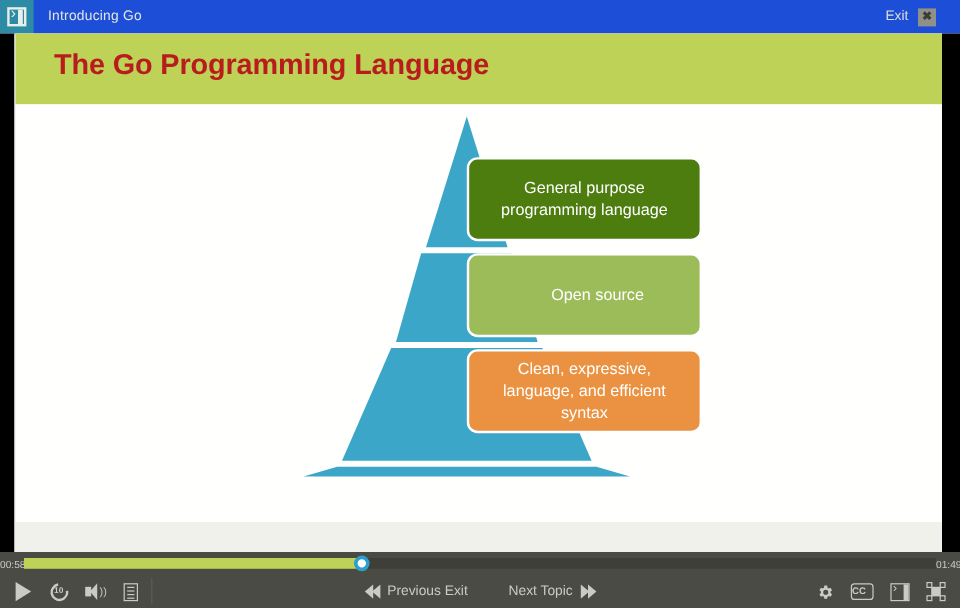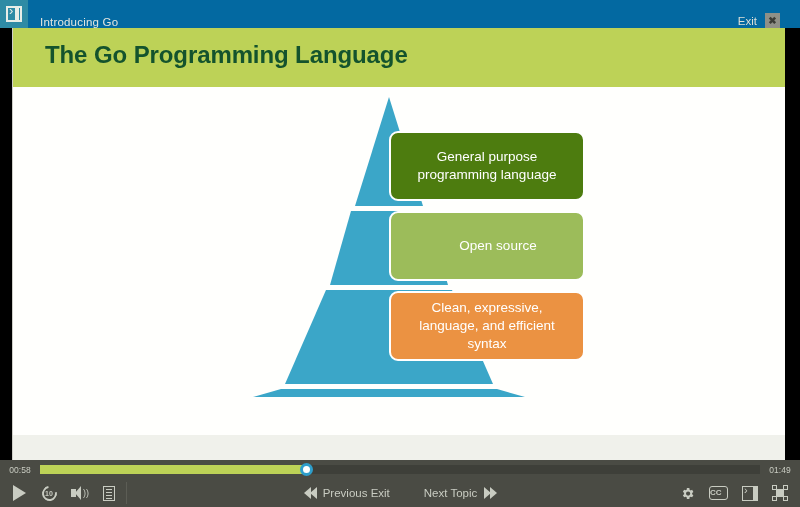--- a/index.html
+++ b/index.html
@@ -11,22 +11,22 @@
   }
   #app {
     position:relative;
     width:800px; height:507px;
     background:#4a4b44;
   }
 
   
   #titlebar {
     position:absolute; left:0; top:0; width:800px; height:28px;
-    background:#0369a1;
-    display:flex; align-items:flex-end;
+    background:#1d4ed8;
+    display:flex; align-items:center;
   }
   #brand-badge {
     width:28px; height:28px;
     background:#2e8ba5;
     display:flex; align-items:center; justify-content:center;
     flex:0 0 auto;
   }
   #brand-badge .glyph {
     width:16px; height:16px;
     border:2px solid #e8eee8;
@@ -80,21 +80,21 @@
     position:absolute; left:13px; top:0; width:772px; height:432px;
     background:#fdfdfb;
   }
   #slide-header {
     position:absolute; left:0; top:0; width:772px; height:59px;
     background:#bdd257;
   }
   #slide-title {
     position:absolute; left:32px; top:13px;
     font-size:24px; font-weight:bold;
-    color:#14532d;
+    color:#b91c1c;
     letter-spacing:-0.1px;
   }
   #slide-body {
     position:absolute; left:0; top:59px; width:772px; height:348px;
     background:#fffffd;
   }
   #slide-footer {
     position:absolute; left:0; bottom:0; width:772px; height:25px;
     background:#f0f1eb;
   }
@@ -121,21 +121,21 @@
   #box-3 { left:376px; top:204px; width:196px; height:70px; background:#eb9242; }
 
   
   #progress-row {
     position:absolute; left:0; top:460px; width:800px; height:19px;
     background:#4a4b44;
     display:flex; align-items:center;
   }
   .time-label {
     font-size:8.5px; color:#c9ccc2;
-    width:40px; text-align:center;
+    width:20px; text-align:left;
     flex:0 0 auto;
     font-family:"Liberation Sans", sans-serif;
   }
   #progress-track {
     position:relative;
     flex:1 1 auto; height:9px;
     background:#3e3f39;
     cursor:pointer;
   }
   #progress-fill {

